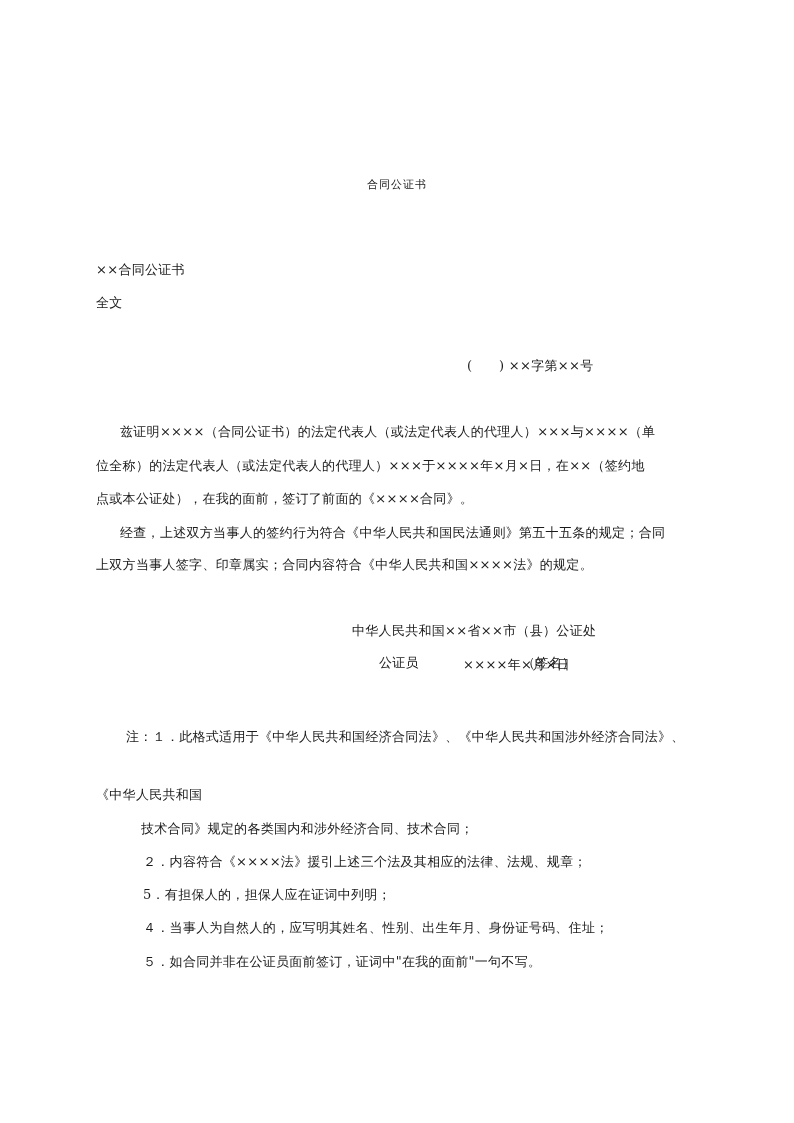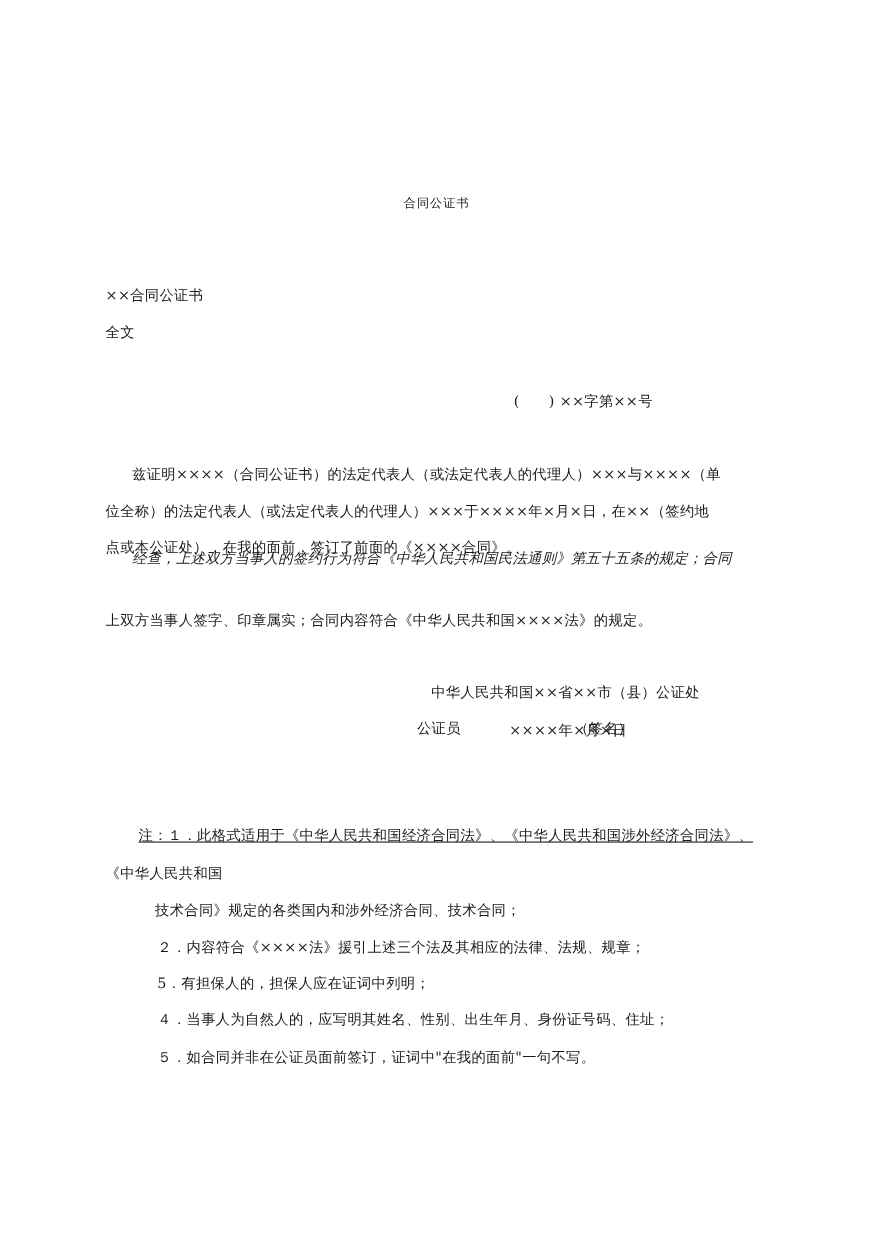--- a/index.html
+++ b/index.html
@@ -46,33 +46,33 @@
 
   <div class="abs line" style="left:467px; top:359px;">(　　) ××字第××号</div>
 
   <div>
     <div class="abs line" style="left:120px; top:425px;">兹证明××××（合同公证书）的法定代表人（或法定代表人的代理人）×××与××××（单</div>
     <div class="abs line" style="left:96px; top:459px;">位全称）的法定代表人（或法定代表人的代理人）×××于××××年×月×日，在××（签约地</div>
     <div class="abs line" style="left:96px; top:492px;">点或本公证处），在我的面前，签订了前面的《××××合同》。</div>
   </div>
 
   <div>
-    <div class="abs line" style="left:120px; top:502px;font-style:italic;">经查，上述双方当事人的签约行为符合《中华人民共和国民法通则》第五十五条的规定；合同</div>
+    <div class="abs line" style="left:120px; top:526px;">经查，上述双方当事人的签约行为符合《中华人民共和国民法通则》第五十五条的规定；合同</div>
     <div class="abs line" style="left:96px; top:558px;">上双方当事人签字、印章属实；合同内容符合《中华人民共和国××××法》的规定。</div>
   </div>
 
   <div>
-    <div class="abs line" style="left:352px; top:624px;margin-left:40px;">中华人民共和国××省××市（县）公证处</div>
+    <div class="abs line" style="left:352px; top:624px;">中华人民共和国××省××市（县）公证处</div>
     <div class="abs line" style="left:379px; top:656px;">公证员</div>
     <div class="abs line" style="left:522px; top:656px;">（签名）</div>
     <div class="abs line" style="left:463px; top:658px;">××××年×月×日</div>
   </div>
 
   <div>
-    <div class="abs line" style="left:126px; top:754px;text-decoration:underline;">注：１．此格式适用于《中华人民共和国经济合同法》、《中华人民共和国涉外经济合同法》、</div>
+    <div class="abs line" style="left:126px; top:730px;">注：１．此格式适用于《中华人民共和国经济合同法》、《中华人民共和国涉外经济合同法》、</div>
     <div class="abs line" style="left:96px; top:788px;">《中华人民共和国</div>
     <div class="abs line" style="left:141px; top:822px;">技术合同》规定的各类国内和涉外经济合同、技术合同；</div>
     <div class="abs line" style="left:143px; top:855px;">２．内容符合《××××法》援引上述三个法及其相应的法律、法规、规章；</div>
     <div class="abs line" style="left:143px; top:888px;">5．有担保人的，担保人应在证词中列明；</div>
     <div class="abs line" style="left:143px; top:921px;">４．当事人为自然人的，应写明其姓名、性别、出生年月、身份证号码、住址；</div>
     <div class="abs line" style="left:143px; top:955px;">５．如合同并非在公证员面前签订，证词中"在我的面前"一句不写。</div>
   </div>
 
 </div>
 

